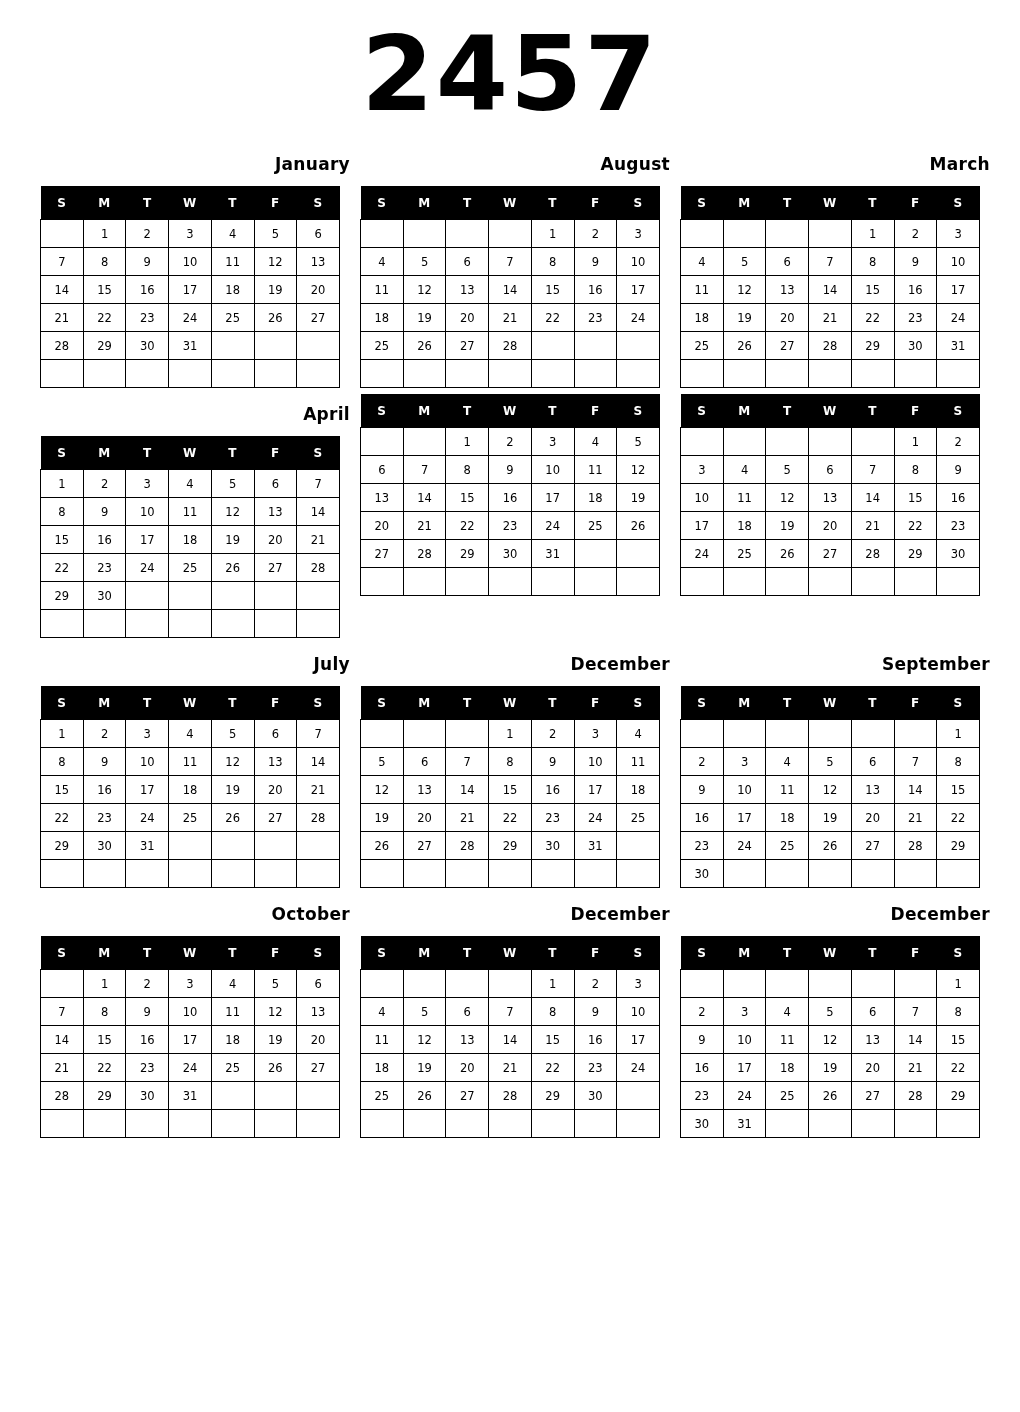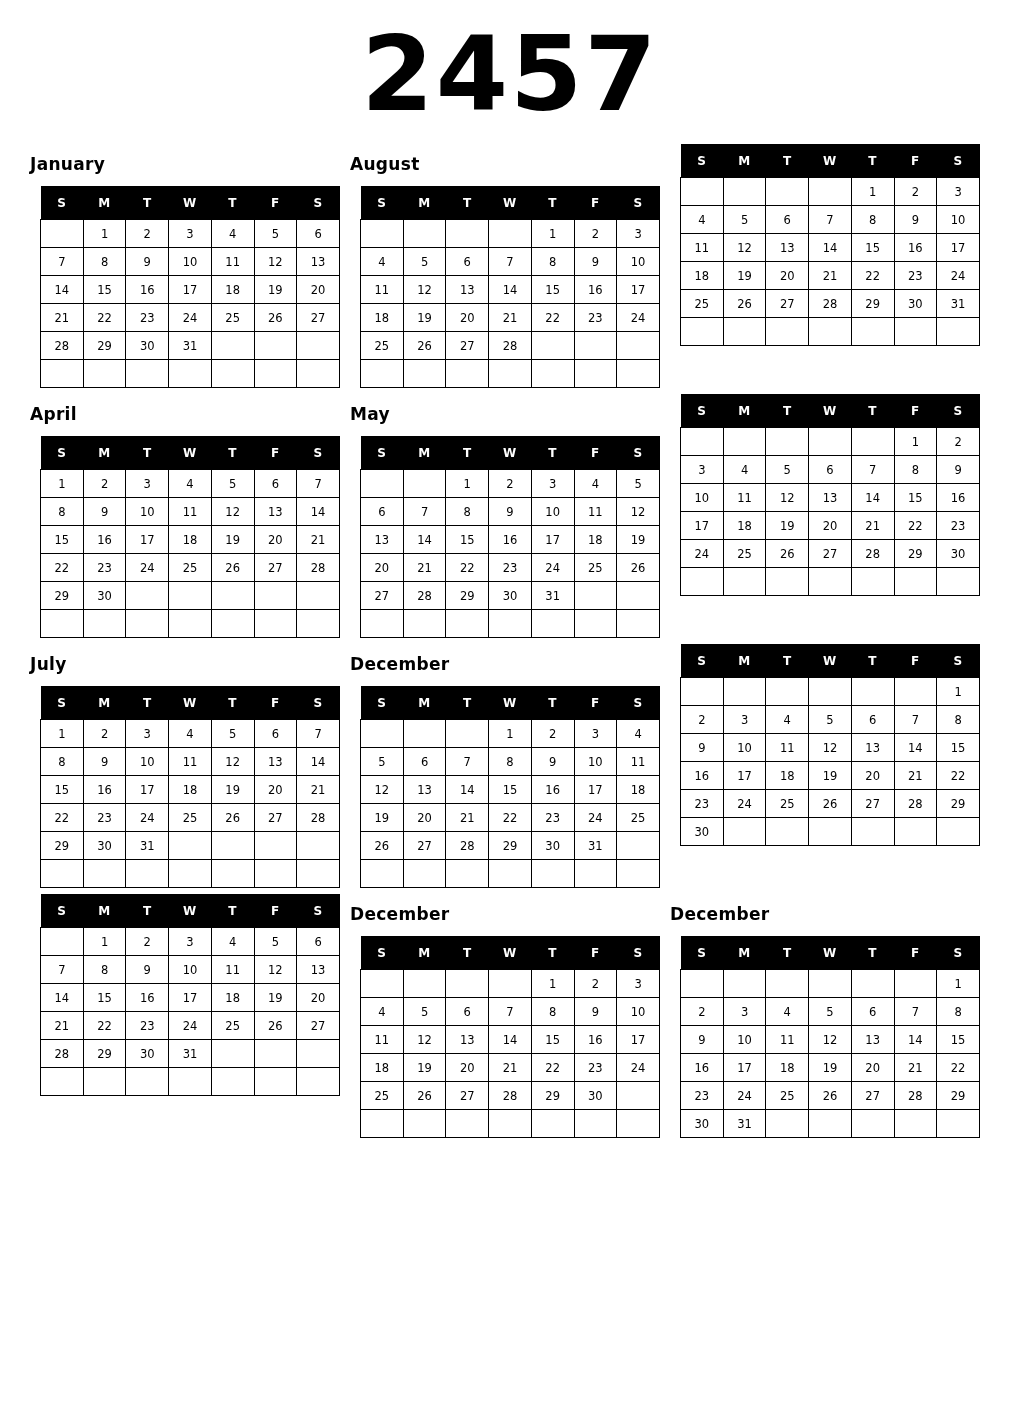--- a/index.html
+++ b/index.html
@@ -37,21 +37,21 @@
     column-gap: 0px;
     row-gap: 0px;
     padding: 0 30px;
     box-sizing: border-box;
   }
   .month {
     width: 320px;
     margin-bottom: 6px;
   }
   .month-name {
-    text-align: left;
+    text-align: right;
     font-size: 17px;
     font-weight: bold;
     margin: 10px 0 12px 0;
     letter-spacing: 0.3px;
   }
   table.cal {
     border-collapse: collapse;
     width: 300px;
     margin: 0 auto;
     table-layout: fixed;
@@ -222,20 +222,21 @@
               <td></td>
               <td></td>
               <td></td>
               <td></td>
               <td></td>
             </tr>
           </tbody>
         </table>
       </div>
       <div class="month">
+        <div class="month-name">March</div>
         <table class="cal">
           <thead>
             <tr class="head-row">
               <th>S</th>
               <th>M</th>
               <th>T</th>
               <th>W</th>
               <th>T</th>
               <th>F</th>
               <th>S</th>
@@ -365,21 +366,20 @@
               <td></td>
               <td></td>
               <td></td>
               <td></td>
               <td></td>
             </tr>
           </tbody>
         </table>
       </div>
       <div class="month">
-        <div class="month-name">May</div>
         <table class="cal">
           <thead>
             <tr class="head-row">
               <th>S</th>
               <th>M</th>
               <th>T</th>
               <th>W</th>
               <th>T</th>
               <th>F</th>
               <th>S</th>
@@ -652,91 +652,93 @@
               <td></td>
               <td></td>
               <td></td>
               <td></td>
               <td></td>
             </tr>
           </tbody>
         </table>
       </div>
       <div class="month">
-        <table class="cal">
-          <thead>
-            <tr class="head-row">
-              <th>S</th>
-              <th>M</th>
-              <th>T</th>
-              <th>W</th>
-              <th>T</th>
-              <th>F</th>
-              <th>S</th>
-            </tr>
-          </thead>
-          <tbody>
-            <tr>
-              <td></td>
-              <td></td>
-              <td></td>
-              <td></td>
-              <td></td>
-              <td></td>
-              <td>1</td>
-            </tr>
-            <tr>
-              <td>2</td>
-              <td>3</td>
-              <td>4</td>
-              <td>5</td>
-              <td>6</td>
-              <td>7</td>
-              <td>8</td>
-            </tr>
-            <tr>
-              <td>9</td>
-              <td>10</td>
-              <td>11</td>
-              <td>12</td>
-              <td>13</td>
-              <td>14</td>
-              <td>15</td>
-            </tr>
-            <tr>
-              <td>16</td>
-              <td>17</td>
-              <td>18</td>
-              <td>19</td>
-              <td>20</td>
-              <td>21</td>
-              <td>22</td>
-            </tr>
-            <tr>
-              <td>23</td>
-              <td>24</td>
-              <td>25</td>
-              <td>26</td>
-              <td>27</td>
-              <td>28</td>
-              <td>29</td>
-            </tr>
-            <tr>
-              <td>30</td>
-              <td></td>
-              <td></td>
-              <td></td>
-              <td></td>
-              <td></td>
-              <td></td>
-            </tr>
-          </tbody>
-        </table>
-      </div>
-      <div class="month">
+        <div class="month-name">September</div>
+        <table class="cal">
+          <thead>
+            <tr class="head-row">
+              <th>S</th>
+              <th>M</th>
+              <th>T</th>
+              <th>W</th>
+              <th>T</th>
+              <th>F</th>
+              <th>S</th>
+            </tr>
+          </thead>
+          <tbody>
+            <tr>
+              <td></td>
+              <td></td>
+              <td></td>
+              <td></td>
+              <td></td>
+              <td></td>
+              <td>1</td>
+            </tr>
+            <tr>
+              <td>2</td>
+              <td>3</td>
+              <td>4</td>
+              <td>5</td>
+              <td>6</td>
+              <td>7</td>
+              <td>8</td>
+            </tr>
+            <tr>
+              <td>9</td>
+              <td>10</td>
+              <td>11</td>
+              <td>12</td>
+              <td>13</td>
+              <td>14</td>
+              <td>15</td>
+            </tr>
+            <tr>
+              <td>16</td>
+              <td>17</td>
+              <td>18</td>
+              <td>19</td>
+              <td>20</td>
+              <td>21</td>
+              <td>22</td>
+            </tr>
+            <tr>
+              <td>23</td>
+              <td>24</td>
+              <td>25</td>
+              <td>26</td>
+              <td>27</td>
+              <td>28</td>
+              <td>29</td>
+            </tr>
+            <tr>
+              <td>30</td>
+              <td></td>
+              <td></td>
+              <td></td>
+              <td></td>
+              <td></td>
+              <td></td>
+            </tr>
+          </tbody>
+        </table>
+      </div>
+      <div class="month">
+        <div class="month-name">October</div>
         <table class="cal">
           <thead>
             <tr class="head-row">
               <th>S</th>
               <th>M</th>
               <th>T</th>
               <th>W</th>
               <th>T</th>
               <th>F</th>
               <th>S</th>

